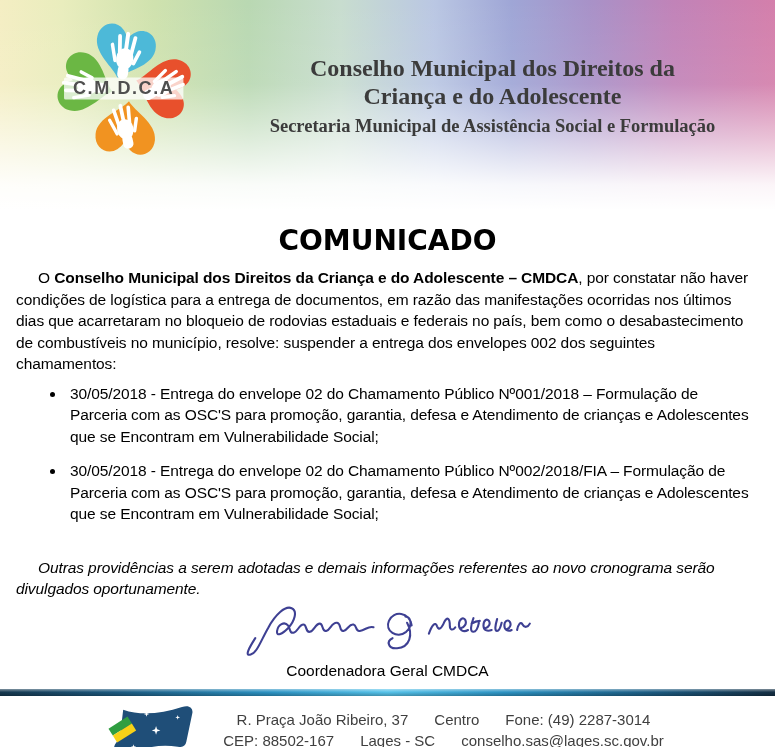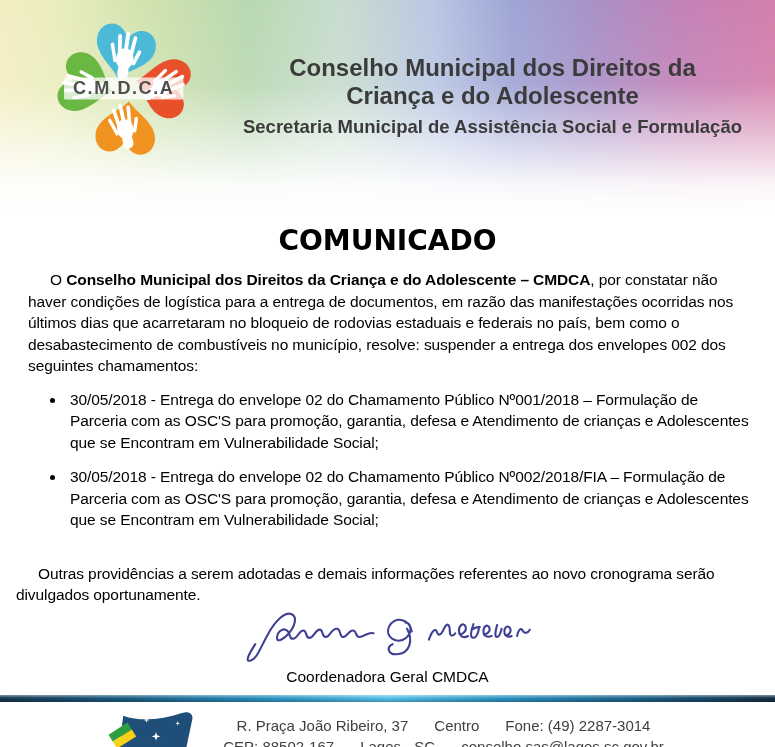--- a/index.html
+++ b/index.html
@@ -7,33 +7,33 @@
         font-family:"Liberation Sans","DejaVu Sans",sans-serif;color:#000;}
 
   
   .header{position:relative;height:210px;
     background:linear-gradient(90deg,#f4eec3 0%,#e9edbd 8%,#cfe2ae 20%,#b9d8b2 32%,
                #c8ddcf 44%,#bac7e3 56%,#9fa6d6 66%,#a892c8 76%,#c183b8 87%,#d47fab 100%);}
   .header::after{content:"";position:absolute;inset:0;pointer-events:none;
     background:linear-gradient(180deg,rgba(255,255,255,0) 0%,rgba(255,255,255,.08) 40%,
                rgba(255,255,255,.5) 65%,rgba(255,255,255,.92) 88%,#fff 100%);}
   .logo{position:absolute;left:42px;top:10px;z-index:1;text-align:right;}
-  .org{position:absolute;left:238px;right:28px;top:54px;text-align:center;z-index:1;color:#3b3b3b;}
+  .org{position:absolute;left:238px;right:28px;top:54px;text-align:center;z-index:1;color:#3b3b3b;font-family:Liberation Serif, serif;}
   .org-title{font-size:24px;font-weight:bold;line-height:28px;}
   .org-subtitle{font-size:18.5px;font-weight:bold;margin-top:6px;}
 
   
   .content{padding:0 16px;}
   h1.doc-title{font-family:"DejaVu Sans","Liberation Sans",sans-serif;font-size:28px;
     text-align:center;margin:14px 0 10px;font-weight:bold;color:#000;}
   .intro,.closing,li{font-size:15.5px;line-height:21.5px;letter-spacing:-.1px;}
-  .intro{margin:12px;text-indent:22px;}
+  .intro{margin:0;text-indent:22px;}
   ul.chamamentos{list-style:disc;margin:8px 0 0;padding-left:50px;}
   ul.chamamentos li{margin-bottom:13px;padding-left:4px;}
-  .closing{margin:32px 0 0;text-indent:22px;}
+  .closing{margin:32px 0 0;text-indent:22px;font-style:italic;}
 
   .sig-wrap{text-align:center;margin-top:0;height:60px;}
   .sig{width:310px;height:60px;}
   .signer-name{text-align:center;font-weight:bold;font-size:17px;margin-top:4px;}
   .signer-role{text-align:center;font-size:15.5px;margin-top:2px;}
 
   
   .bar{height:7px;margin-top:9px;
     background:linear-gradient(180deg,rgba(255,255,255,.45) 0%,rgba(255,255,255,0) 45%,rgba(0,0,0,.25) 100%),
                linear-gradient(90deg,#16384f 0%,#1c5a80 15%,#2d94c4 35%,#56c3ea 50%,#2d94c4 65%,#1c5a80 85%,#142f44 100%);}

